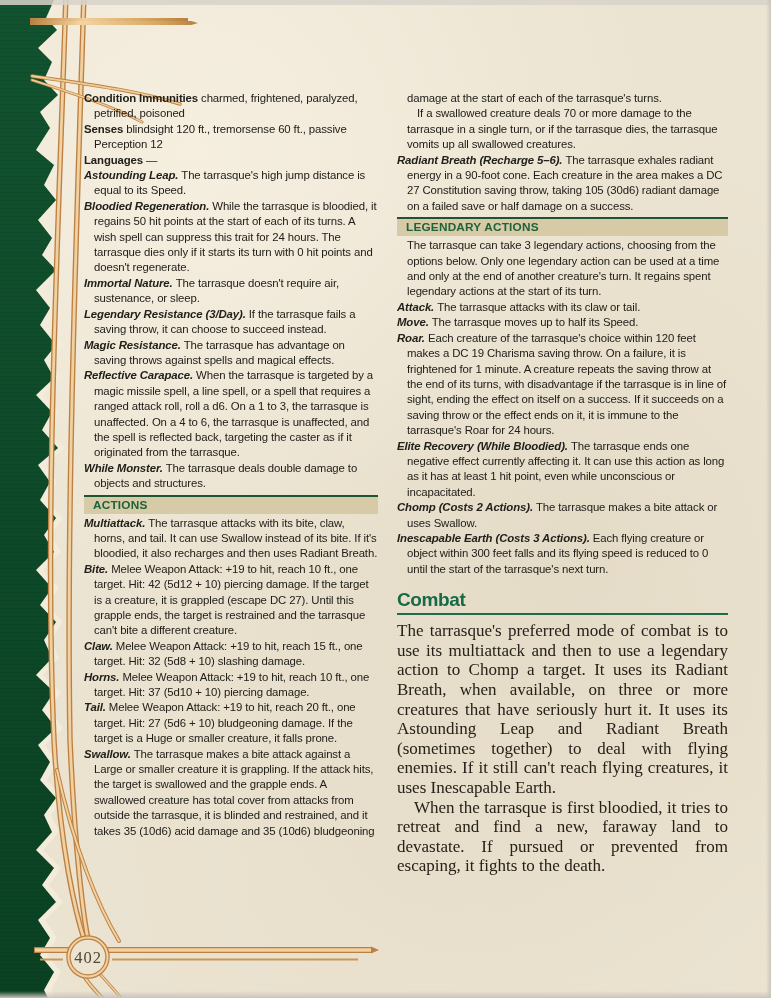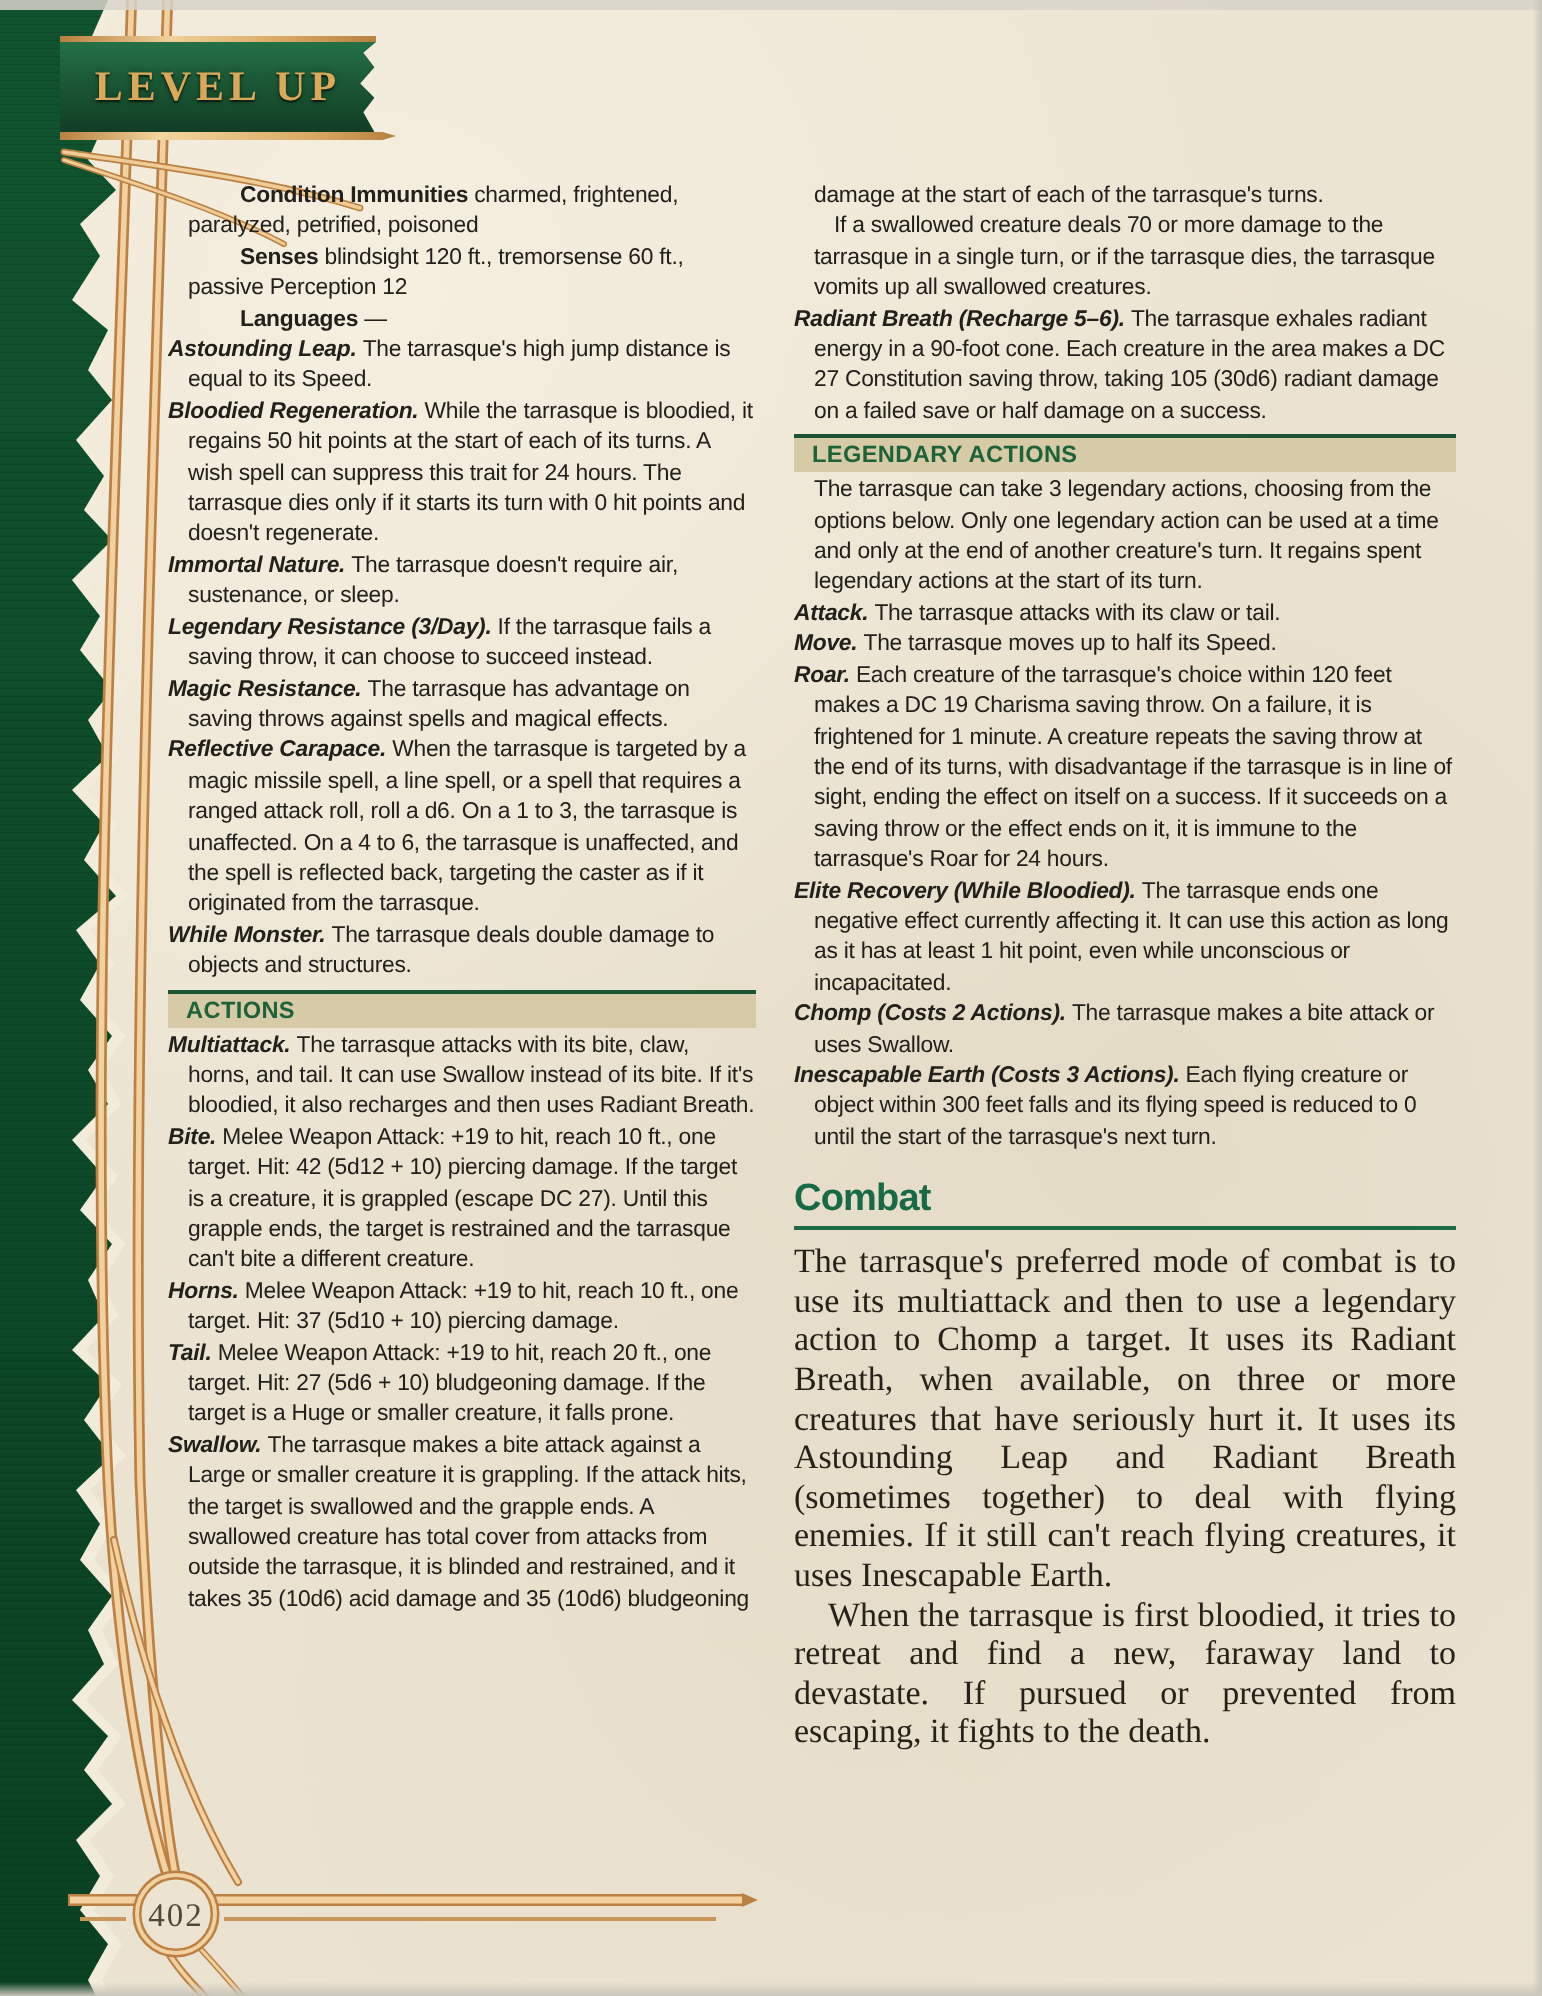--- a/index.html
+++ b/index.html
@@ -32,21 +32,21 @@
     clip-path:polygon(0 0,96% 0,100% 50%,96% 100%,0 100%);}
   
   .col{position:absolute;top:91px;z-index:2;color:#22201b;
     font-size:11.4px;line-height:15.4px;letter-spacing:-0.12px;overflow:hidden;}
   .col-left{left:84px;width:294px;height:846px;}
   .col-right{left:397px;width:331px;height:900px;}
   .sb{margin:0;}
   .hang{padding-left:10px;text-indent:-10px;}
   .cont{padding-left:10px;}
   .indent-first{padding-left:10px;text-indent:10px;}
-  .s-b{font-weight:700;padding-left:36px;}
+  .s-b{font-weight:700;}
   .s-i{}
   .s-bi{font-weight:700;font-style:italic;}
   .sb-header{
     margin:3px 0 2px;border-top:2px solid #1d5434;background:#d6caa7;
     color:#1e6239;font-weight:700;font-size:11.8px;line-height:15px;
     padding:1px 0 1px 9px;letter-spacing:0.2px;
   }
   
   .combat{margin-top:12px;}
   .combat-h{
@@ -115,40 +115,38 @@
       <line x1="35" y1="950" x2="68" y2="950" stroke="#f2d09f" stroke-width="3.6"></line>
       <line x1="40" y1="959.5" x2="63" y2="959.5" stroke="#c9965a" stroke-width="2"></line>
       <circle cx="88" cy="957" r="19.5" fill="#ece4d0" stroke="#bb8144" stroke-width="4.5"></circle>
       <circle cx="88" cy="957" r="19.5" fill="none" stroke="#f2d09f" stroke-width="2"></circle>
       <text x="88" y="963" text-anchor="middle" font-family="Liberation Serif, serif" font-size="16.5" letter-spacing="1" fill="#4d4839">402</text>
     </g>
   </svg>
 
   <div class="banner">
     <div class="banner-top"></div>
-    <div class="banner-body">
-      <span class="banner-text">LEVEL UP</span>
-    </div>
     <div class="banner-bottom"></div>
   </div>
 
   <div class="col col-left">
       <p class="sb hang"><span class="s-b">Condition Immunities </span><span>charmed, frightened, paralyzed, petrified, poisoned</span></p>
       <p class="sb hang"><span class="s-b">Senses </span><span>blindsight 120 ft., tremorsense 60 ft., passive Perception 12</span></p>
       <p class="sb hang"><span class="s-b">Languages </span><span>—</span></p>
       <p class="sb hang"><span class="s-bi">Astounding Leap. </span><span>The tarrasque's high jump distance is equal to its Speed.</span></p>
       <p class="sb hang"><span class="s-bi">Bloodied Regeneration. </span><span>While the tarrasque is bloodied, it regains 50 hit points at the start of each of its turns. A </span><span class="s-i">wish</span><span> spell can suppress this trait for 24 hours. The tarrasque dies only if it starts its turn with 0 hit points and doesn't regenerate.</span></p>
       <p class="sb hang"><span class="s-bi">Immortal Nature. </span><span>The tarrasque doesn't require air, sustenance, or sleep.</span></p>
       <p class="sb hang"><span class="s-bi">Legendary Resistance (3/Day). </span><span>If the tarrasque fails a saving throw, it can choose to succeed instead.</span></p>
       <p class="sb hang"><span class="s-bi">Magic Resistance. </span><span>The tarrasque has advantage on saving throws against spells and magical effects.</span></p>
       <p class="sb hang"><span class="s-bi">Reflective Carapace. </span><span>When the tarrasque is targeted by a </span><span class="s-i">magic missile</span><span> spell, a line spell, or a spell that requires a ranged attack roll, roll a d6. On a 1 to 3, the tarrasque is unaffected. On a 4 to 6, the tarrasque is unaffected, and the spell is reflected back, targeting the caster as if it originated from the tarrasque.</span></p>
       <p class="sb hang"><span class="s-bi">While Monster. </span><span>The tarrasque deals double damage to objects and structures.</span></p>
       <div class="sb-header">ACTIONS</div>
       <p class="sb hang"><span class="s-bi">Multiattack. </span><span>The tarrasque attacks with its bite, claw, horns, and tail. It can use Swallow instead of its bite. If it's bloodied, it also recharges and then uses Radiant Breath.</span></p>
       <p class="sb hang"><span class="s-bi">Bite. </span><span class="s-i">Melee Weapon Attack:</span><span> +19 to hit, reach 10 ft., one target. </span><span class="s-i">Hit:</span><span> 42 (5d12 + 10) piercing damage. If the target is a creature, it is grappled (escape DC 27). Until this grapple ends, the target is restrained and the tarrasque can't bite a different creature.</span></p>
+      <p class="sb hang"><span class="s-bi">Claw. </span><span class="s-i">Melee Weapon Attack:</span><span> +19 to hit, reach 15 ft., one target. </span><span class="s-i">Hit:</span><span> 32 (5d8 + 10) slashing damage.</span></p>
       <p class="sb hang"><span class="s-bi">Horns. </span><span class="s-i">Melee Weapon Attack:</span><span> +19 to hit, reach 10 ft., one target. </span><span class="s-i">Hit:</span><span> 37 (5d10 + 10) piercing damage.</span></p>
       <p class="sb hang"><span class="s-bi">Tail. </span><span class="s-i">Melee Weapon Attack:</span><span> +19 to hit, reach 20 ft., one target. </span><span class="s-i">Hit:</span><span> 27 (5d6 + 10) bludgeoning damage. If the target is a Huge or smaller creature, it falls prone.</span></p>
       <p class="sb hang"><span class="s-bi">Swallow. </span><span>The tarrasque makes a bite attack against a Large or smaller creature it is grappling. If the attack hits, the target is swallowed and the grapple ends. A swallowed creature has total cover from attacks from outside the tarrasque, it is blinded and restrained, and it takes 35 (10d6) acid damage and 35 (10d6) bludgeoning</span></p>
     </div>
 
   <div class="col col-right">
     <div>
         <p class="sb cont"><span>damage at the start of each of the tarrasque's turns.</span></p>
         <p class="sb indent-first"><span>If a swallowed creature deals 70 or more damage to the tarrasque in a single turn, or if the tarrasque dies, the tarrasque vomits up all swallowed creatures.</span></p>
         <p class="sb hang"><span class="s-bi">Radiant Breath (Recharge 5–6). </span><span>The tarrasque exhales radiant energy in a 90-foot cone. Each creature in the area makes a DC 27 Constitution saving throw, taking 105 (30d6) radiant damage on a failed save or half damage on a success.</span></p>

